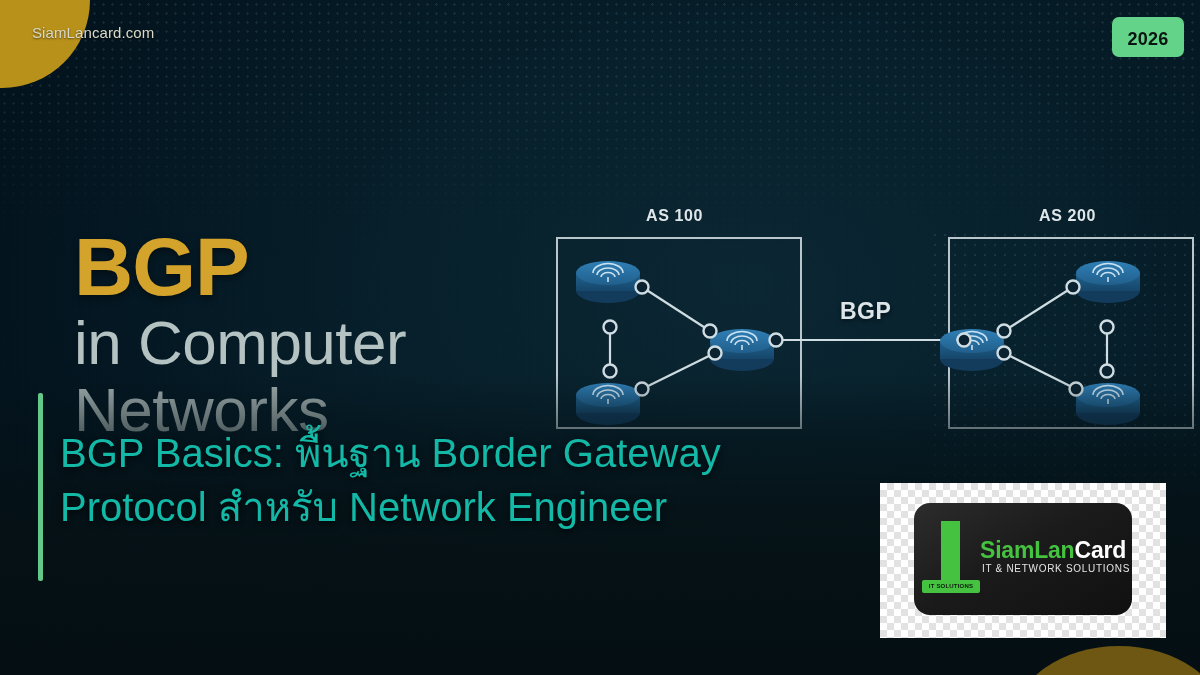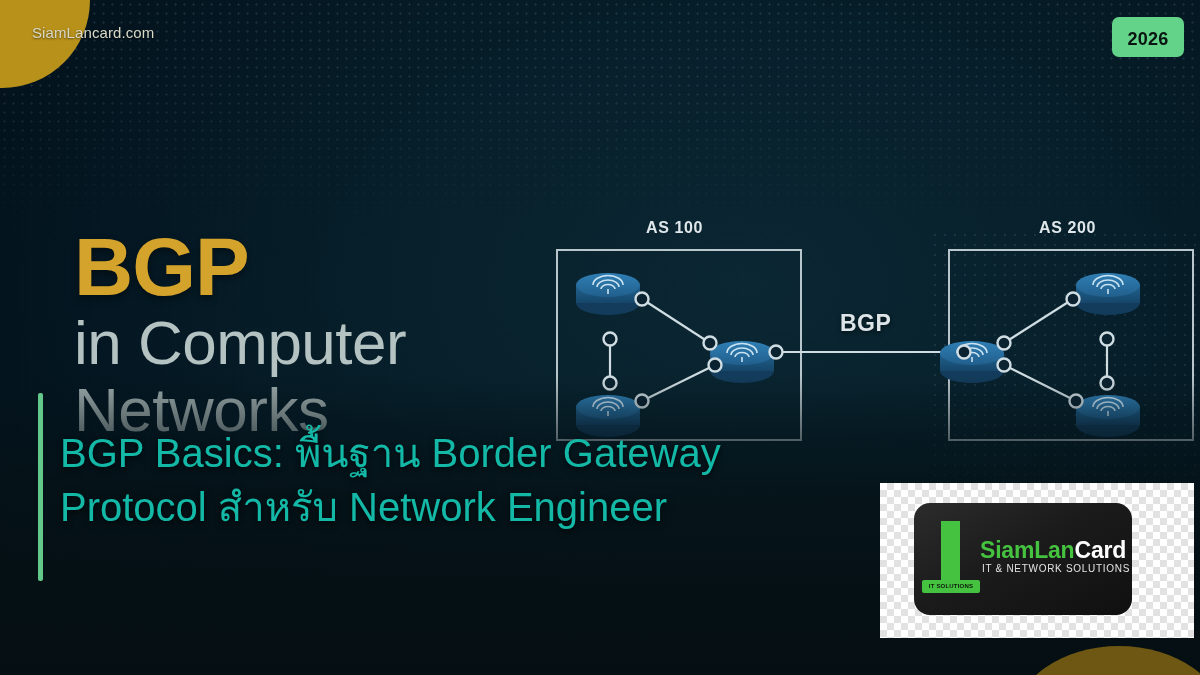--- a/index.html
+++ b/index.html
@@ -106,21 +106,21 @@
     display: block;
     font-size: 62px;
     font-weight: 400;
     color: #b4c2c2;
     letter-spacing: -.5px;
     margin-top: 8px;
   }
   .art-head .l3 { color: #9fadad; }
 
   
-  .diagram { position: absolute; left: 520px; top: 195px; width: 680px; height: 270px; }
+  .diagram { position: absolute; left: 520px; top: 183px; width: 680px; height: 270px; }
   .as-label {
     position: absolute;
     font-size: 16px;
     font-weight: 700;
     color: #dfe7ea;
     letter-spacing: .6px;
   }
   .as-box {
     position: absolute;
     border: 2px solid #b9c7cc;
@@ -168,21 +168,21 @@
     font-size: 17px;
     color: #57c06f;
     letter-spacing: .3px;
     text-shadow: 0 1px 3px rgba(0,0,0,.7);
   }
 
   
   .logo-panel {
     position: absolute;
     left: 880px; top: 483px;
-    width: 314px; height: 155px;
+    width: 286px; height: 155px;
     background-color: #ffffff;
     background-image:
       linear-gradient(45deg, #e2e2e2 25%, transparent 25%, transparent 75%, #e2e2e2 75%),
       linear-gradient(45deg, #e2e2e2 25%, transparent 25%, transparent 75%, #e2e2e2 75%);
     background-size: 14px 14px;
     background-position: 0 0, 7px 7px;
   }
   .logo-card {
     position: absolute;
     left: 34px; top: 20px;

